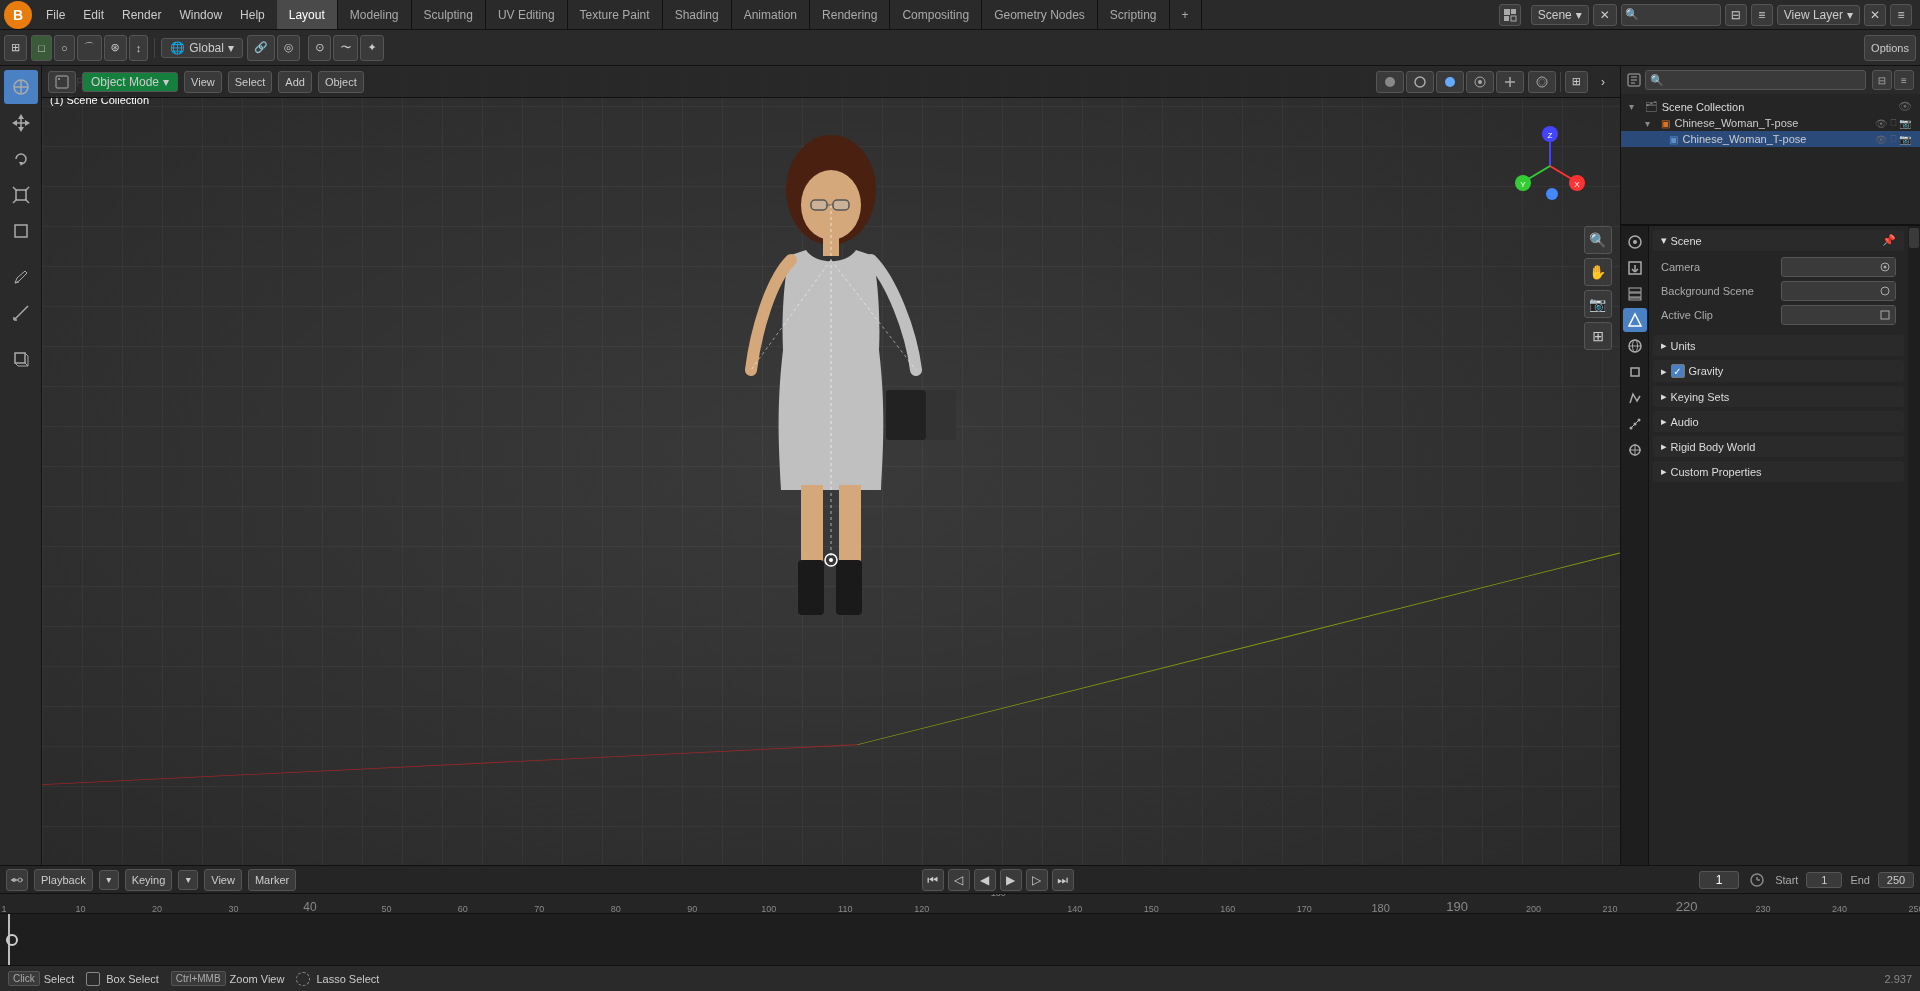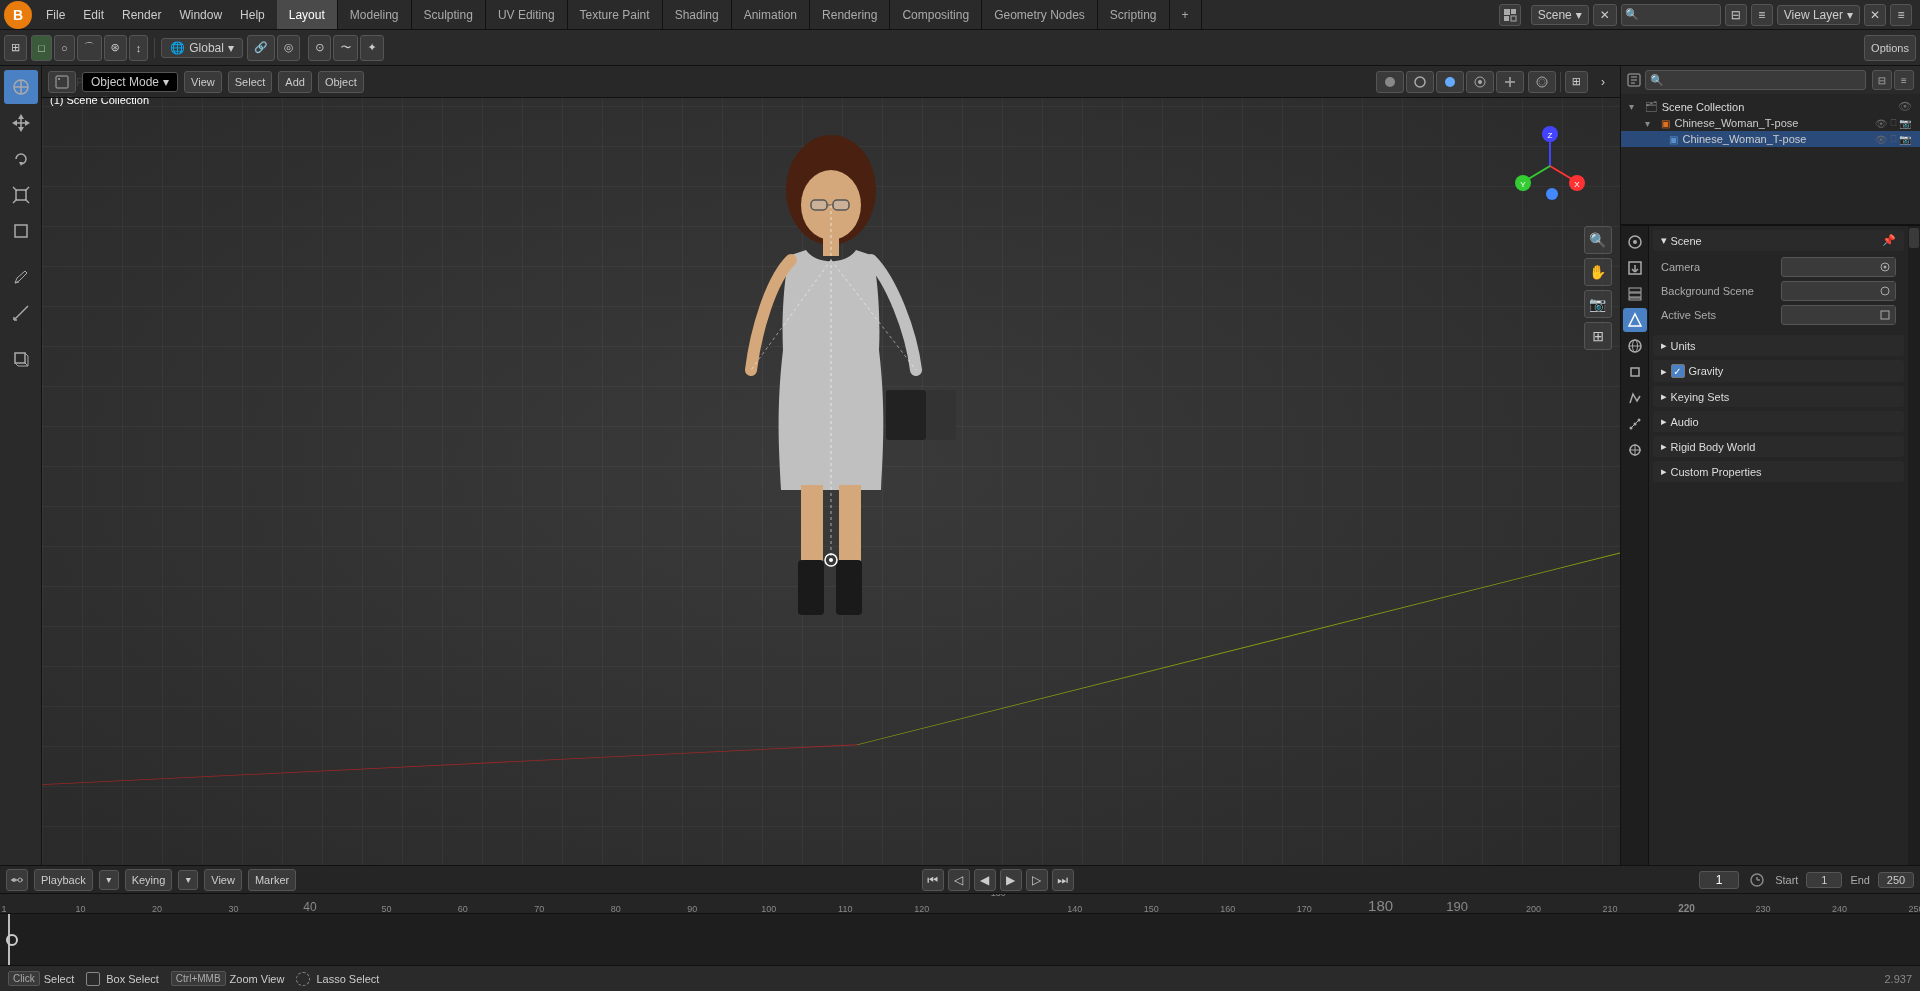--- a/index.html
+++ b/index.html
@@ -228,21 +228,21 @@
       border: 1px solid #555;
       border-radius: 3px;
       display: flex;
       align-items: center;
       justify-content: center;
       cursor: pointer;
       color: #ccc;
       font-size: 14px;
     }
     .mode-selector {
-      background: #000000;
+      background: #15803d;
       border: 1px solid #555;
       border-radius: 3px;
       padding: 2px 8px;
       color: #ccc;
       font-size: 12px;
       display: flex;
       align-items: center;
       gap: 4px;
       cursor: pointer;
     }
@@ -937,21 +937,21 @@
               <span class="props-label">Background Scene</span>
               <div class="props-field-empty">
                 <div style="width:20px;height:18px;background:#3a3a3a;margin-left:auto;display:flex;align-items:center;justify-content:center;cursor:pointer;">
                   <svg width="12" height="12" viewBox="0 0 12 12">
                       <circle cx="6" cy="6" r="4" stroke="#aaa" stroke-width="1" fill="none"></circle>
                     </svg>
                 </div>
               </div>
             </div>
             <div class="props-row">
-              <span class="props-label">Active Sets</span>
+              <span class="props-label">Active Clip</span>
               <div class="props-field-empty">
                 <div style="width:20px;height:18px;background:#3a3a3a;margin-left:auto;display:flex;align-items:center;justify-content:center;cursor:pointer;">
                   <svg width="12" height="12" viewBox="0 0 12 12">
                       <rect x="2" y="2" width="8" height="8" stroke="#aaa" stroke-width="1" fill="none"></rect>
                     </svg>
                 </div>
               </div>
             </div>
           </div>
         </div>
@@ -1064,25 +1064,25 @@
           <div style="position: absolute; font-size: 9px; color: rgb(136, 136, 136); bottom: 0px; left: 32%; transform: translateX(-50%);">80</div>
           <div style="position: absolute; font-size: 9px; color: rgb(136, 136, 136); bottom: 0px; left: 36%; transform: translateX(-50%);">90</div>
           <div style="position: absolute; font-size: 9px; color: rgb(136, 136, 136); bottom: 0px; left: 40%; transform: translateX(-50%);">100</div>
           <div style="position: absolute; font-size: 9px; color: rgb(136, 136, 136); bottom: 0px; left: 44%; transform: translateX(-50%);">110</div>
           <div style="position: absolute; font-size: 9px; color: rgb(136, 136, 136); bottom: 0px; left: 48%; transform: translateX(-50%);">120</div>
           <div style="position: absolute; font-size: 9px; color: rgb(136, 136, 136); bottom: 16px; left: 52%; transform: translateX(-50%);">130</div>
           <div style="position: absolute; font-size: 9px; color: rgb(136, 136, 136); bottom: 0px; left: 56%; transform: translateX(-50%);">140</div>
           <div style="position: absolute; font-size: 9px; color: rgb(136, 136, 136); bottom: 0px; left: 60%; transform: translateX(-50%);">150</div>
           <div style="position: absolute; font-size: 9px; color: rgb(136, 136, 136); bottom: 0px; left: 64%; transform: translateX(-50%);">160</div>
           <div style="position: absolute; font-size: 9px; color: rgb(136, 136, 136); bottom: 0px; left: 68%; transform: translateX(-50%);">170</div>
-          <div style="position: absolute; font-size: 15px; color: rgb(136, 136, 136); bottom: 0px; left: 72%; transform: translateX(-50%);">180</div>
+          <div style="position: absolute; font-size: 11px; color: rgb(136, 136, 136); bottom: 0px; left: 72%; transform: translateX(-50%);">180</div>
           <div style="position: absolute; font-size: 13px; color: rgb(136, 136, 136); bottom: 0px; left: 76%; transform: translateX(-50%);">190</div>
           <div style="position: absolute; font-size: 9px; color: rgb(136, 136, 136); bottom: 0px; left: 80%; transform: translateX(-50%);">200</div>
           <div style="position: absolute; font-size: 9px; color: rgb(136, 136, 136); bottom: 0px; left: 84%; transform: translateX(-50%);">210</div>
-          <div style="position: absolute; font-size: 10px; color: rgb(136, 136, 136); bottom: 0px; left: 88%; transform: translateX(-50%); font-weight: bold;">220</div>
+          <div style="position: absolute; font-size: 13px; color: rgb(136, 136, 136); bottom: 0px; left: 88%; transform: translateX(-50%);">220</div>
           <div style="position: absolute; font-size: 9px; color: rgb(136, 136, 136); bottom: 0px; left: 92%; transform: translateX(-50%);">230</div>
           <div style="position: absolute; font-size: 9px; color: rgb(136, 136, 136); bottom: 0px; left: 96%; transform: translateX(-50%);">240</div>
           <div style="position: absolute; font-size: 9px; color: rgb(136, 136, 136); bottom: 0px; left: 100%; transform: translateX(-50%);">250</div>
         </div>
     </div>
   </div>
 
   <div class="timeline-keyframe-area" style="flex:1;background:#1e1e1e;position:relative;overflow:hidden;">
 
     <div style="position:absolute;left:calc(8px + 0%);top:0;bottom:0;width:2px;background:#bbbbbb;z-index:5;"></div>

